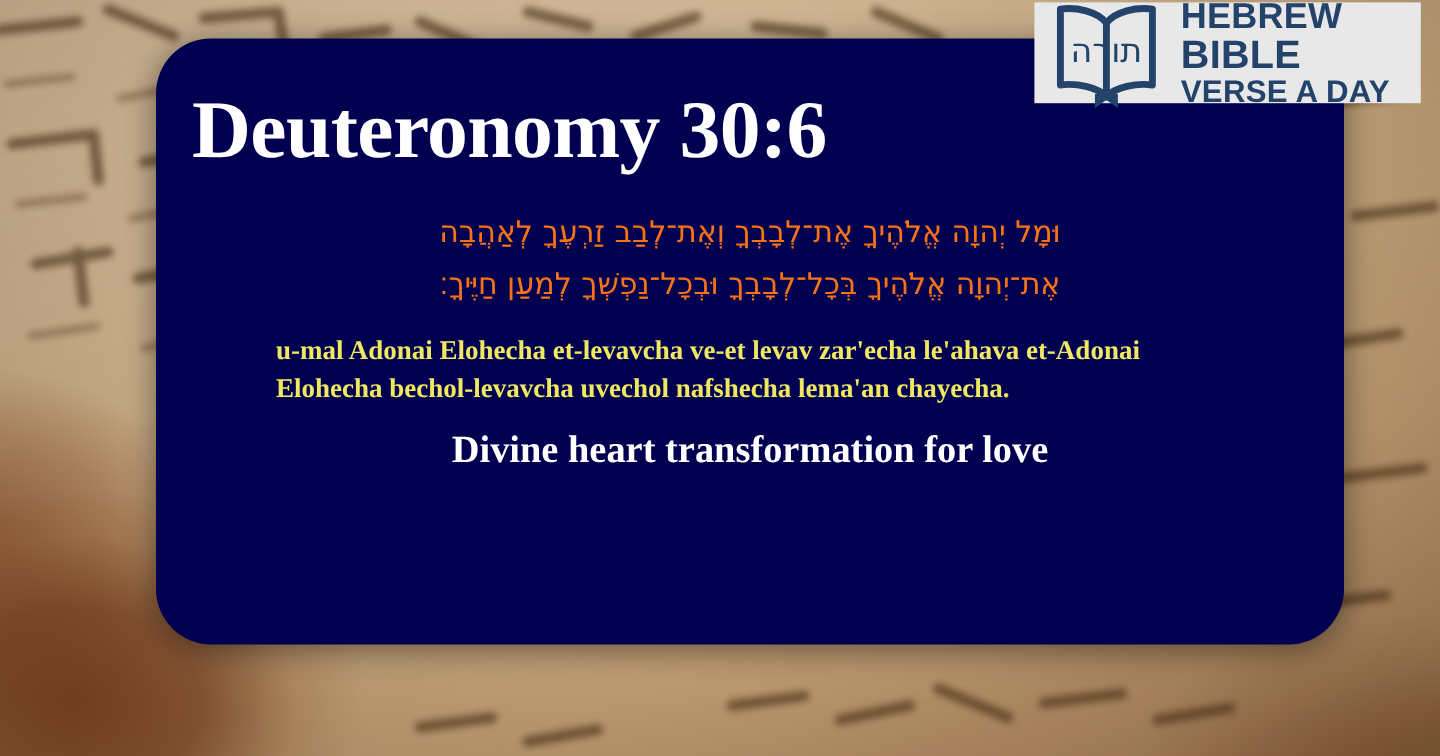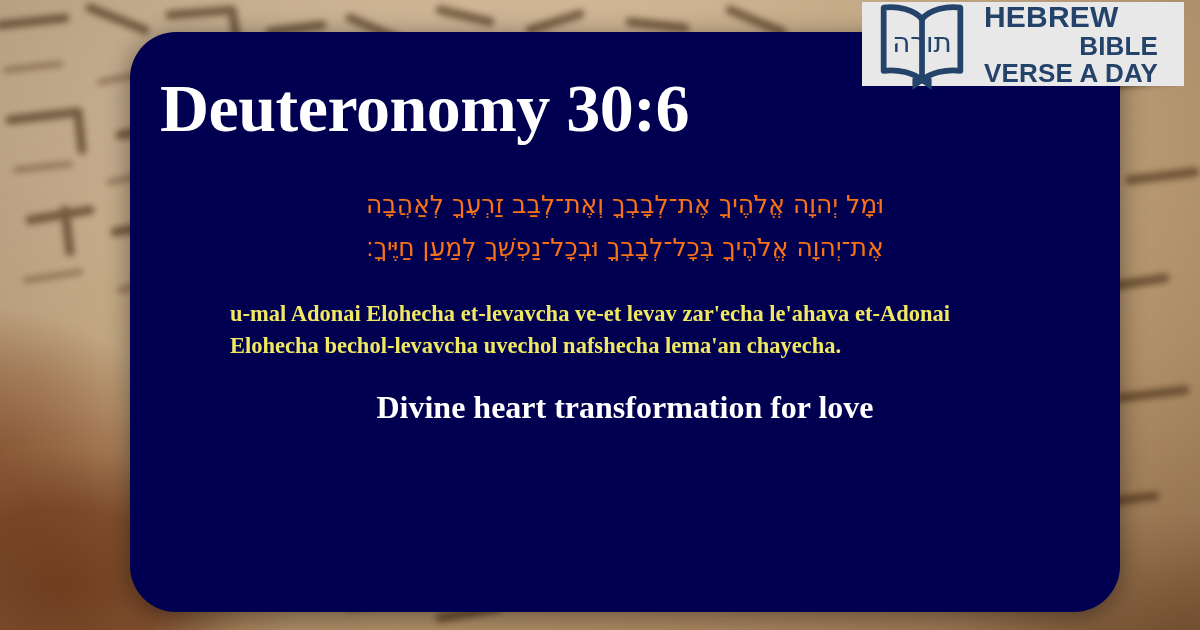--- a/index.html
+++ b/index.html
@@ -49,30 +49,29 @@
       radial-gradient(ellipse 760px 520px at 50% 45%, rgba(0,0,0,0) 55%, rgba(60,35,15,0.22) 100%);
     pointer-events: none;
   }
 
   
   #verse-card {
     position: absolute;
     left: 130px;
     top: 32px;
     width: 990px;
-    height: 580px;
+    height: 505px;
     background: #010050;
     border-radius: 46px;
     box-shadow: 0 4px 26px rgba(0,0,0,0.45);
     overflow: hidden;
     display: flex;
     flex-direction: column;
     align-items: center;
     padding: 0 22px;
-    gap: 11px;
   }
 
   #verse-title {
     color: #ffffff;
     font-size: 68px;
     font-weight: 700;
     line-height: 1;
     letter-spacing: -0.5px;
     margin-top: 42px;
     text-align: center;
@@ -146,21 +145,21 @@
     display: flex;
     flex-direction: column;
     justify-content: center;
     color: #24436b;
     font-family: "Liberation Sans", "DejaVu Sans", sans-serif;
     font-weight: 700;
     line-height: 1.04;
     letter-spacing: 0.2px;
   }
   .logo-line-1 { font-size: 30px; }
-  .logo-line-2 { font-size: 26px; text-align: right; }
+  .logo-line-2 { font-size: 33px; }
   .logo-line-3 { font-size: 26px; }
 </style>
 </head>
 <body>
 
 <div id="canvas">
 
   <div class="bg-layer"></div>
 
   <div class="bg-script">

